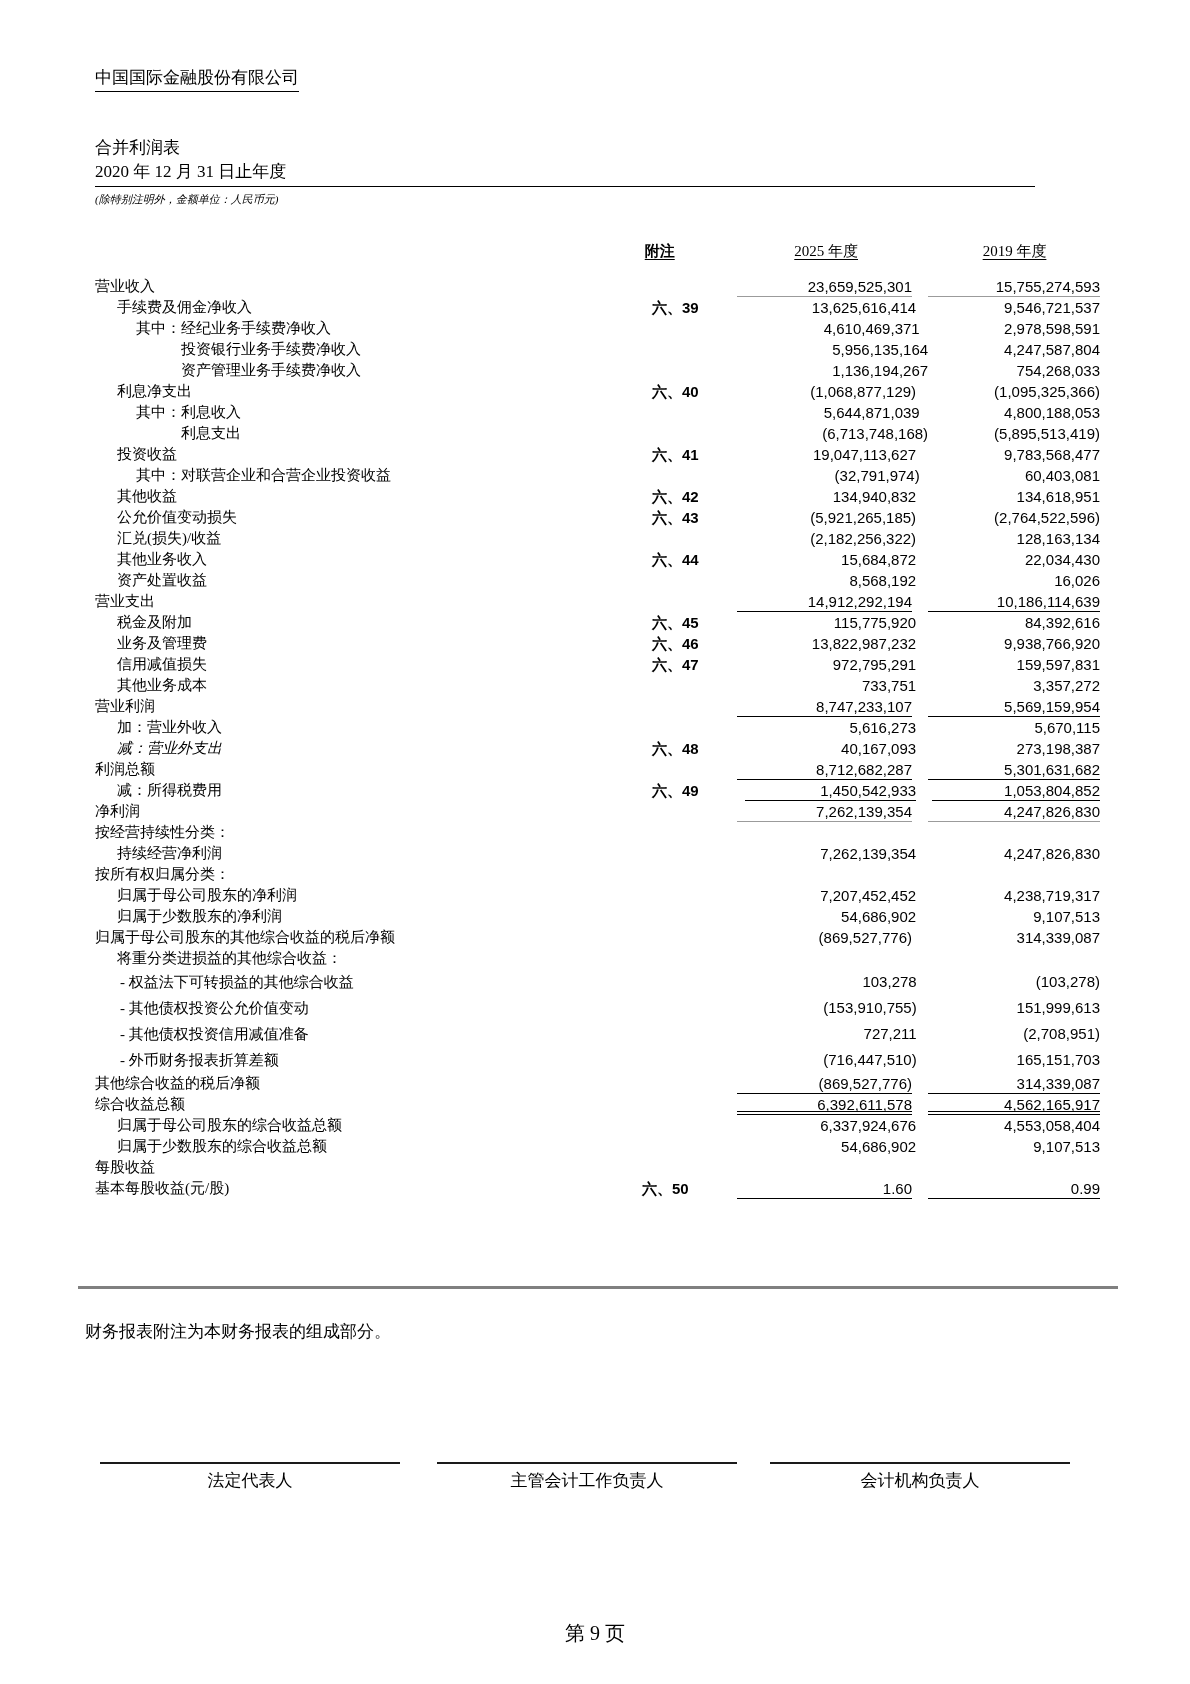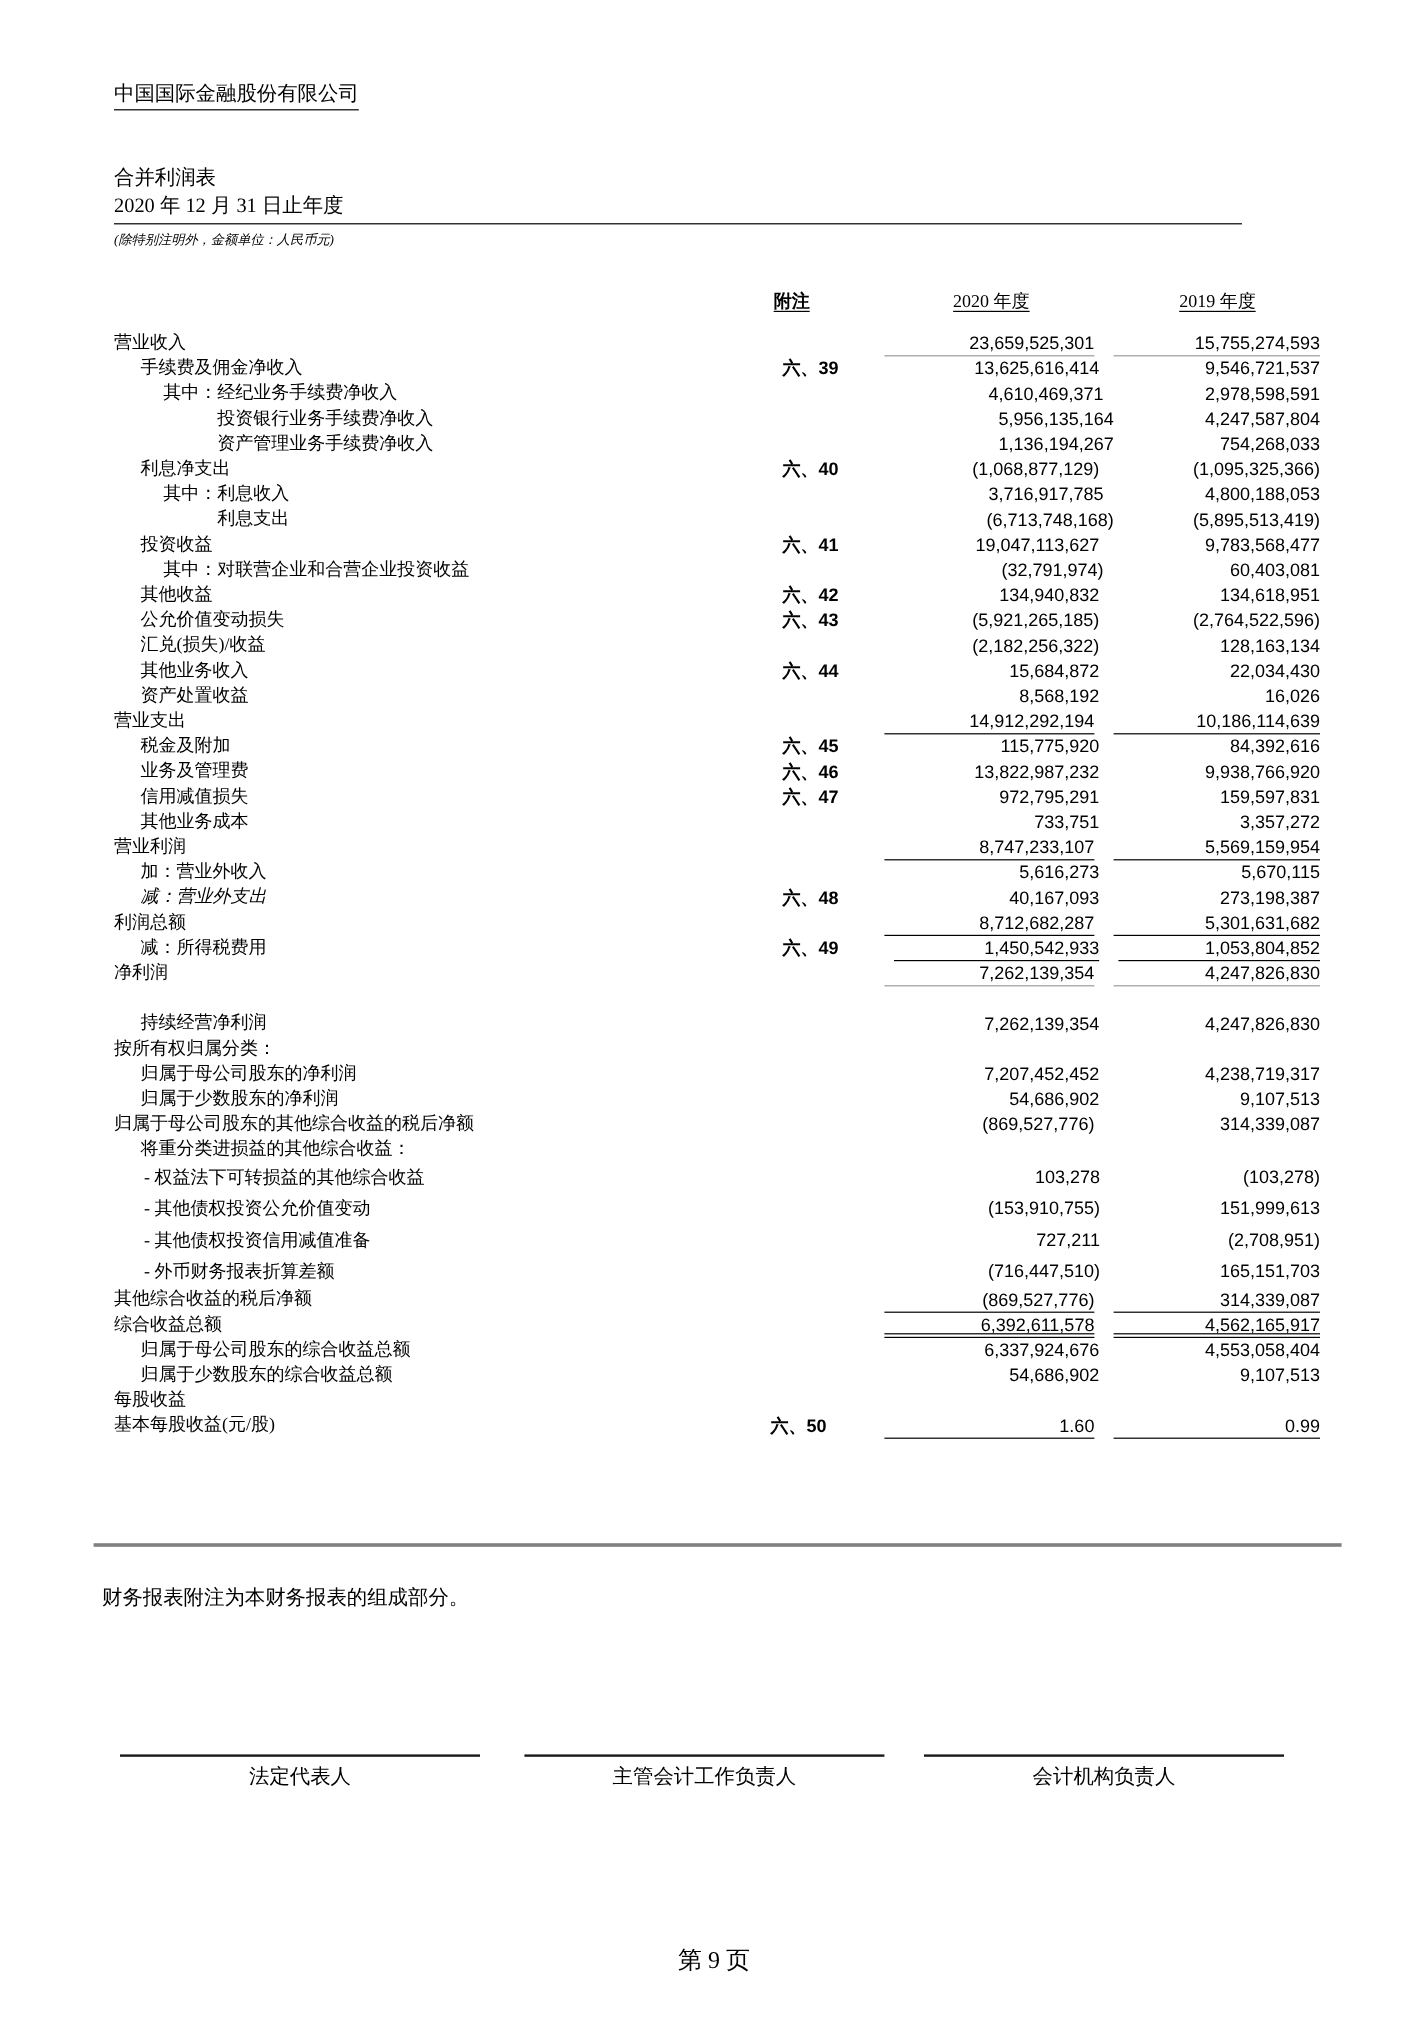--- a/index.html
+++ b/index.html
@@ -50,21 +50,21 @@
   <div class="period">2020 年 12 月 31 日止年度</div>
   <div class="unit-note">(除特别注明外，金额单位：人民币元)</div>
 
   <div class="fin-table">
     <div class="thead">
       <div class="c-name"></div>
       <div class="c-note" style="padding-left:6px;">
         <span class="hd">附注</span>
       </div>
       <div class="c-v20">
-        <span class="hd">2020 年度</span>
+        <span class="hd">2025 年度</span>
       </div>
       <div class="c-gap"></div>
       <div class="c-v19">
         <span class="hd">2019 年度</span>
       </div>
     </div>
     <div id="rows-container">
         <div class="row">
           <div class="c-name" style="padding-left: 0px;">营业收入</div>
           <div class="c-note num"></div>
@@ -103,21 +103,21 @@
         <div class="row">
           <div class="c-name" style="padding-left: 22px;">利息净支出</div>
           <div class="c-note num">六、40</div>
           <div class="c-v20 num">(1,068,877,129)</div>
           <div class="c-gap"></div>
           <div class="c-v19 num">(1,095,325,366)</div>
         </div>
         <div class="row">
           <div class="c-name" style="padding-left: 41px;">其中：利息收入</div>
           <div class="c-note num"></div>
-          <div class="c-v20 num">3,716,917,785</div>
+          <div class="c-v20 num">5,644,871,039</div>
           <div class="c-gap"></div>
           <div class="c-v19 num">4,800,188,053</div>
         </div>
         <div class="row">
           <div class="c-name" style="padding-left: 86px;">利息支出</div>
           <div class="c-note num"></div>
           <div class="c-v20 num">(6,713,748,168)</div>
           <div class="c-gap"></div>
           <div class="c-v19 num">(5,895,513,419)</div>
         </div>
@@ -241,20 +241,21 @@
           <div class="c-v19 num u-single">1,053,804,852</div>
         </div>
         <div class="row">
           <div class="c-name" style="padding-left: 0px;">净利润</div>
           <div class="c-note num"></div>
           <div class="c-v20 num u-gray">7,262,139,354</div>
           <div class="c-gap"></div>
           <div class="c-v19 num u-gray">4,247,826,830</div>
         </div>
         <div class="row">
+          <div class="c-name" style="padding-left: 0px;">按经营持续性分类：</div>
           <div class="c-note num"></div>
           <div class="c-v20 num"></div>
           <div class="c-gap"></div>
           <div class="c-v19 num"></div>
         </div>
         <div class="row">
           <div class="c-name" style="padding-left: 22px;">持续经营净利润</div>
           <div class="c-note num"></div>
           <div class="c-v20 num">7,262,139,354</div>
           <div class="c-gap"></div>

